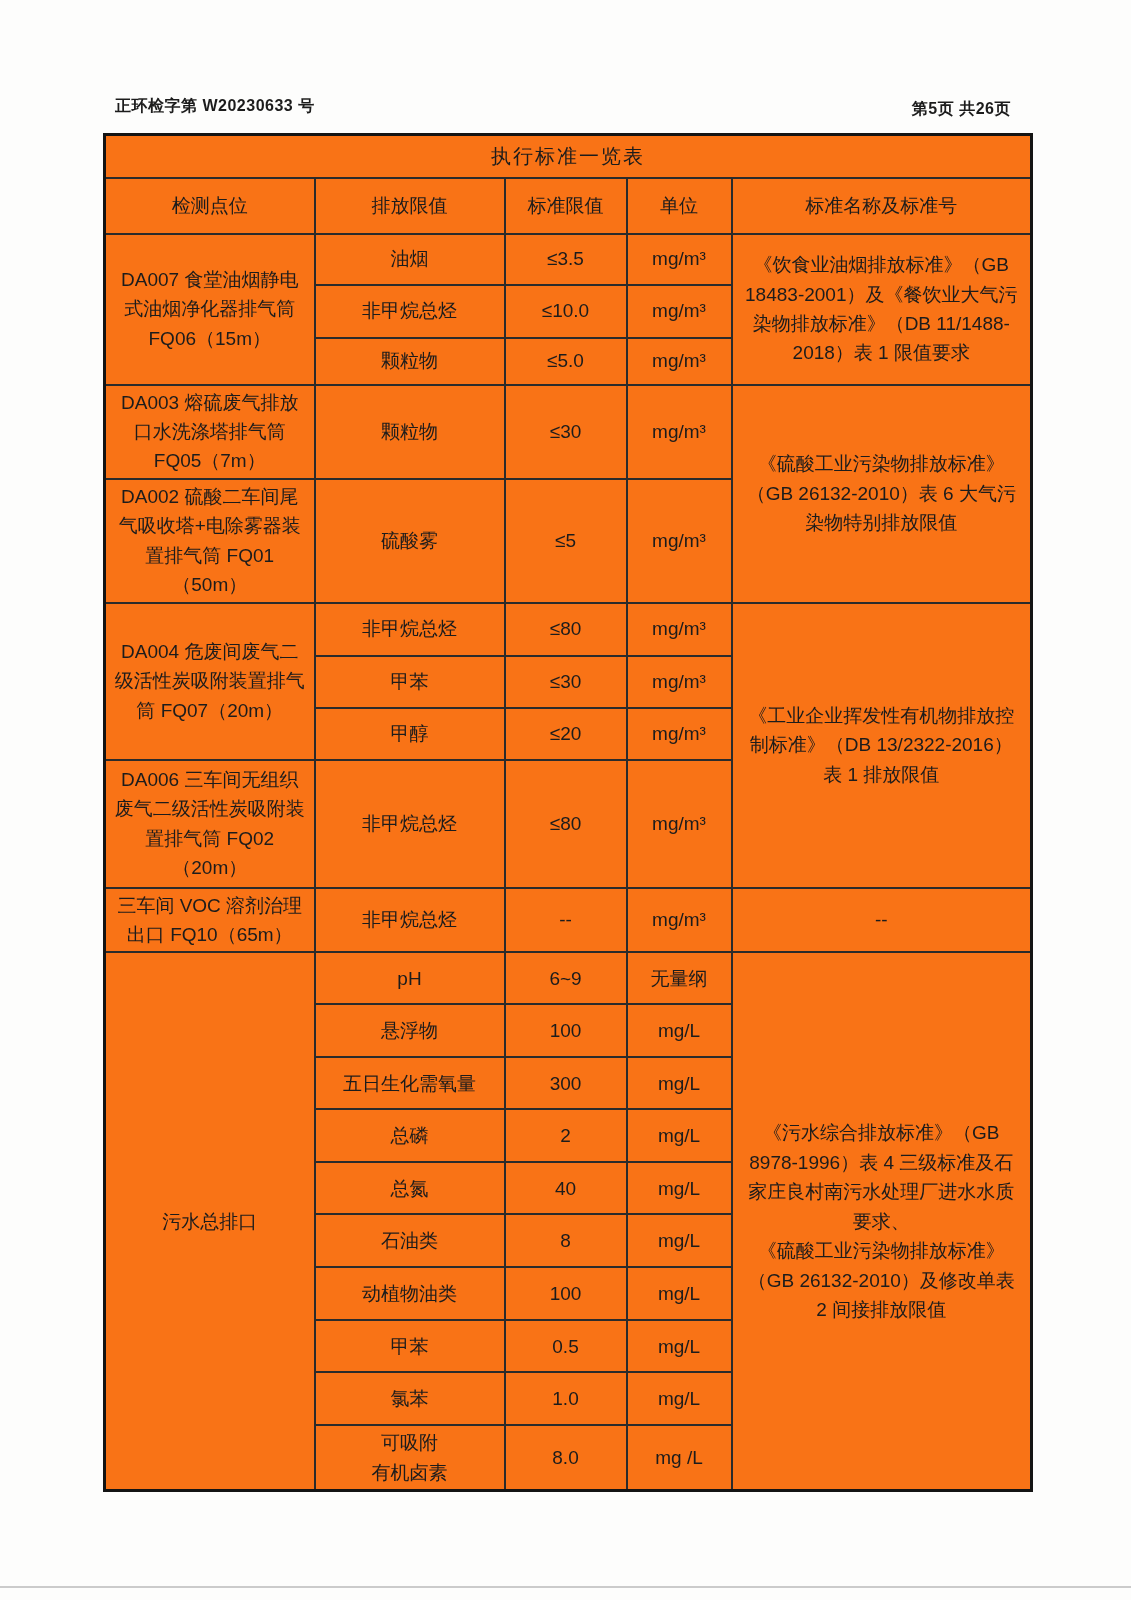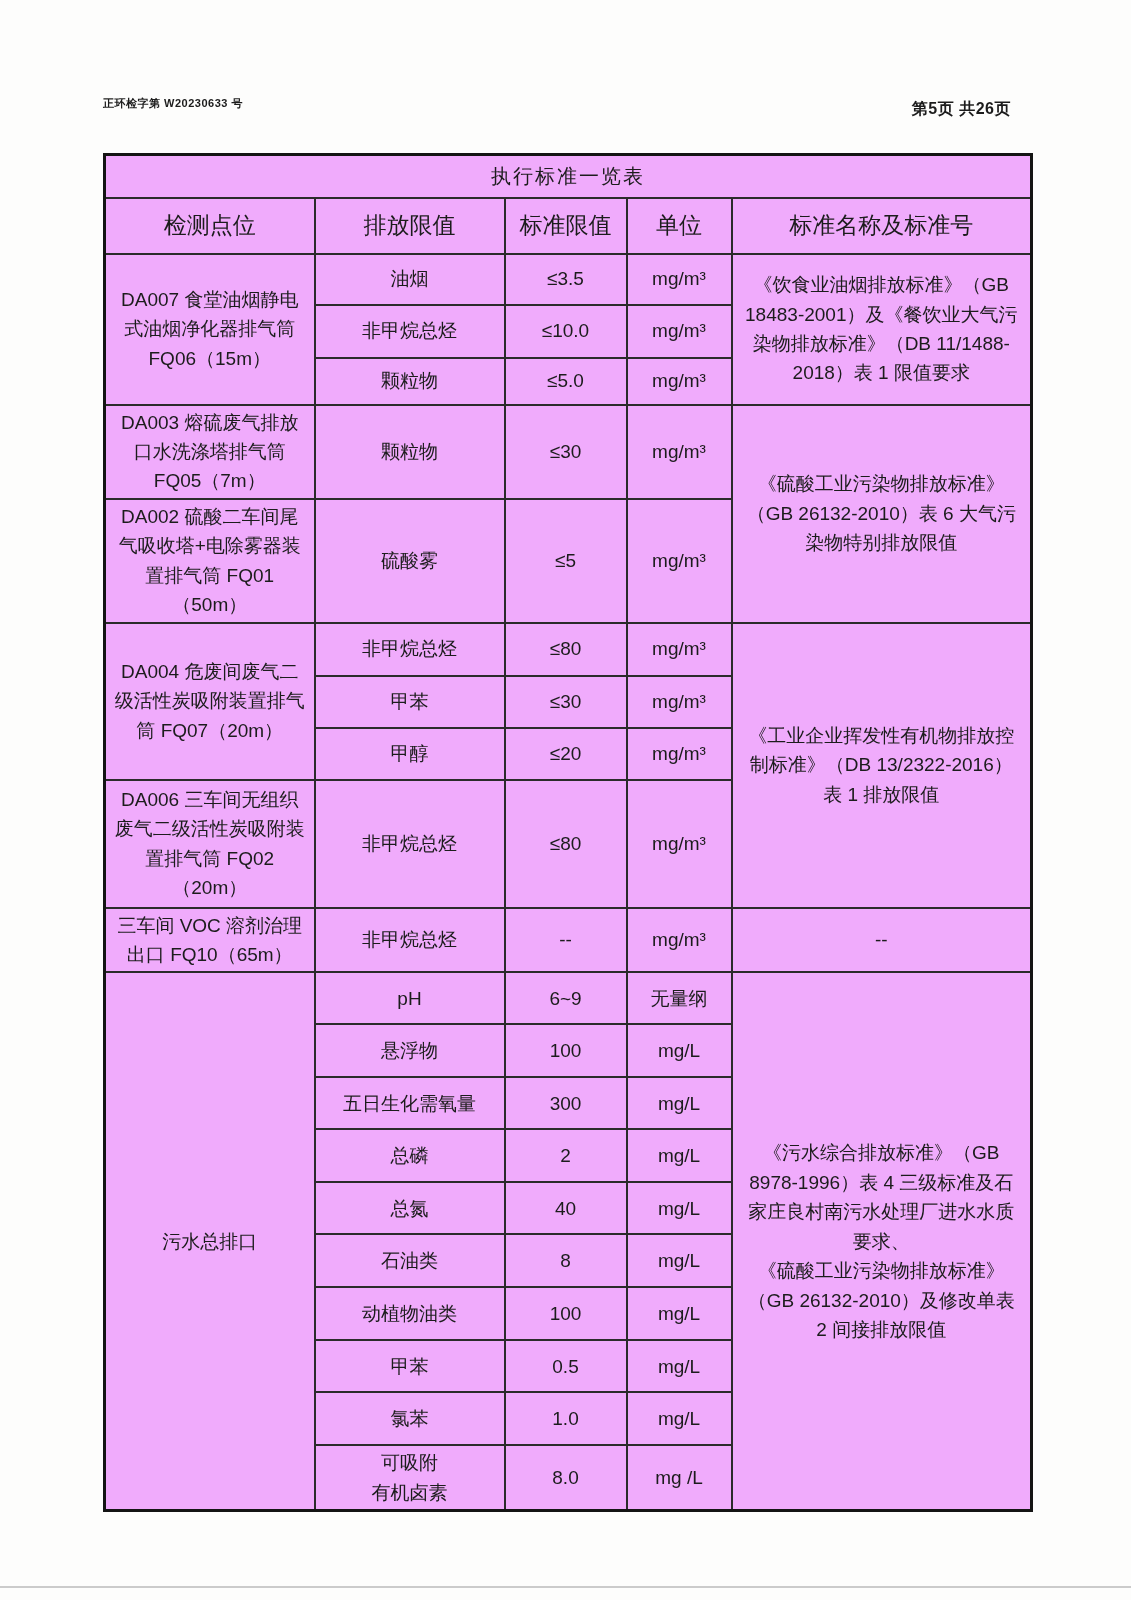--- a/index.html
+++ b/index.html
@@ -6,53 +6,52 @@
   html, body { background: #ffffff; }
   body {
     width: 1131px; height: 1600px;
     position: relative;
     font-family: "Liberation Sans", "DejaVu Sans", sans-serif;
     color: #1c1c1c;
     background: #fdfdfc;
     overflow: hidden;
   }
   .doc-header-left {
-    position: absolute; left: 103px; top: 96px;
-    font-size: 11px; font-weight: 700; letter-spacing: 0.5px;
+    position: absolute; left: 115px; top: 96px;
+    font-size: 16px; font-weight: 700; letter-spacing: 0.5px;
   }
   .doc-header-right {
     position: absolute; right: 120px; top: 99px;
     font-size: 16px; font-weight: 700; letter-spacing: 0.5px; margin-left: 22px;
   }
   table.std-table {
     position: absolute; left: 103px; top: 133px;
     width: 927px;
     border-collapse: collapse;
     table-layout: fixed;
     border: 3px solid #141414;
-    background: #f0abfc;
-    margin-top: 20px;
+    background: #f97316;
   }
   table.std-table td, table.std-table th {
     border: 2px solid #2b2b2b;
     text-align: center;
     vertical-align: middle;
     font-size: 19px;
     font-weight: 400;
     line-height: 1.55;
     padding: 2px 8px;
     white-space: pre-line;
     color: #1c1c1c;
   }
   tr.title-row td {
     font-size: 20px;
     letter-spacing: 2px;
     padding: 4px 0;
   }
-  tr.header-row th { font-size: 23px; }
+  tr.header-row th { font-size: 19px; }
   td.c-limit, td.c-unit { font-size: 19px; }
   .scan-edge-line {
     position: absolute; left: 0; top: 1586px;
     width: 1131px; height: 2px;
     background: #cbcbcb;
   }
 </style>
 </head>
 <body>
 

